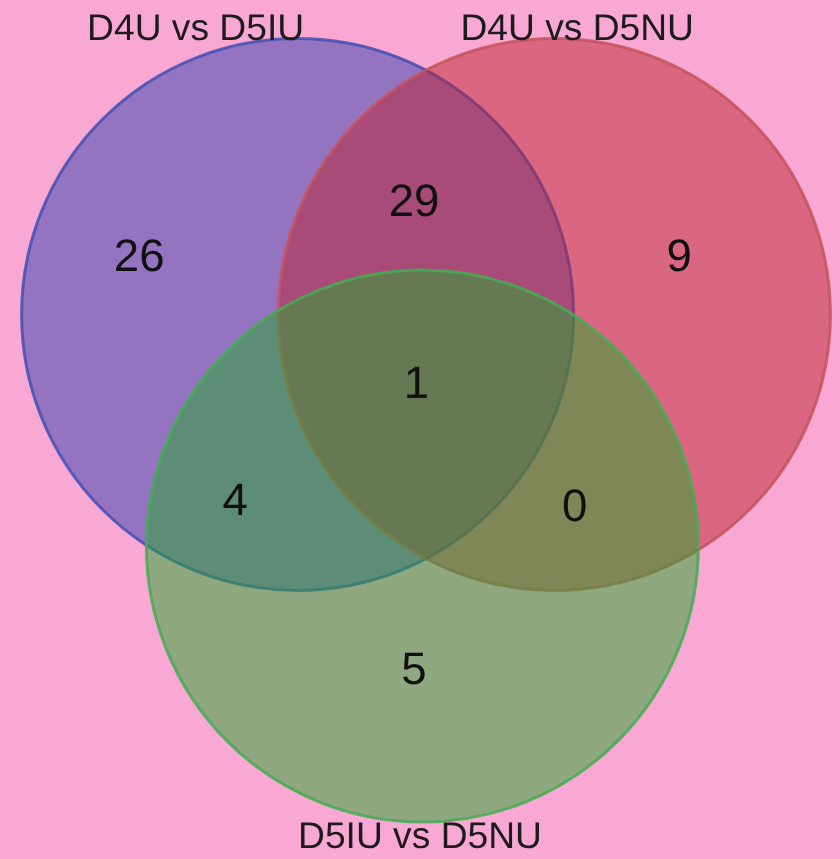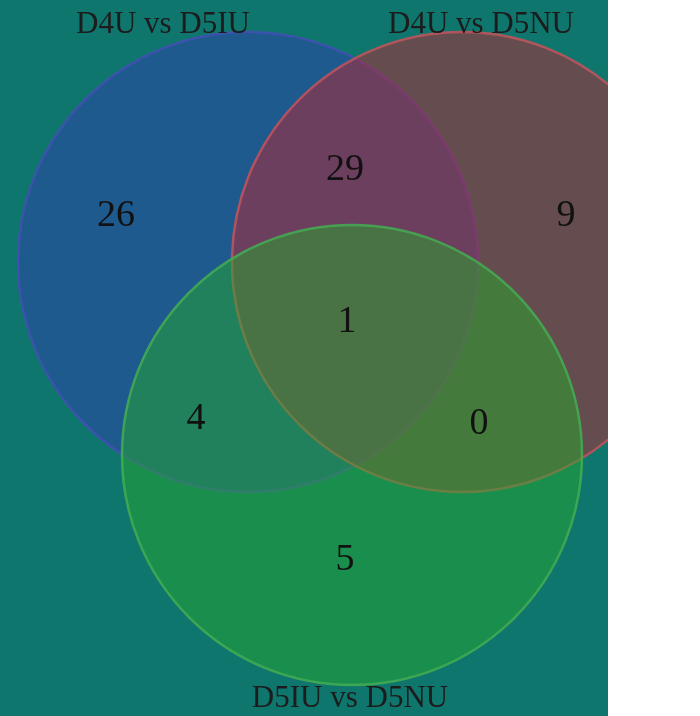--- a/index.html
+++ b/index.html
@@ -2,24 +2,24 @@
 <html><head>
 <meta charset="utf-8">
 <style>
   html, body {
     margin: 0;
     padding: 0;
     background: #ffffff;
   }
   .figure {
     position: relative;
-    width: 608px;
+    width: 700px;
     height: 716px;
-    background: #0f766e;
-    font-family: Liberation Serif, serif;
+    background: #f9a8d4;
+    font-family: Liberation Sans, sans-serif;
     overflow: hidden;
   }
   svg { display: block; }
   .venn-circle {
     fill-opacity: 0.5;
     stroke-width: 2.5;
     stroke-opacity: 0.85;
   }
   .circle-a { stroke: #4250b4; }
   .circle-b { stroke: #c4545c; }

